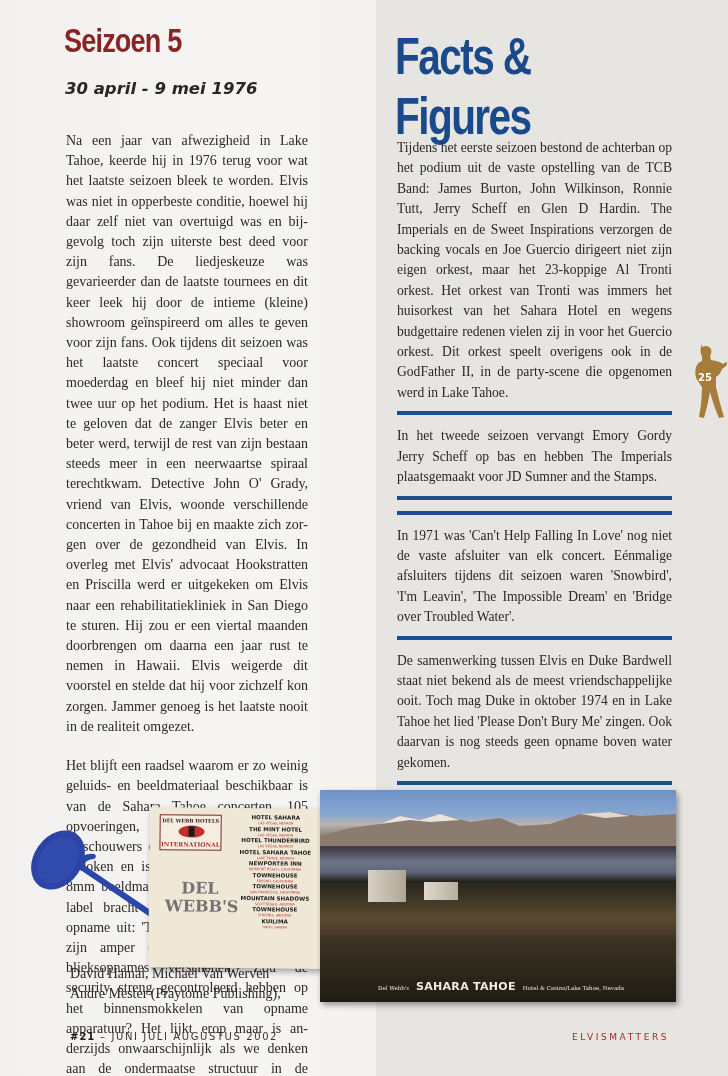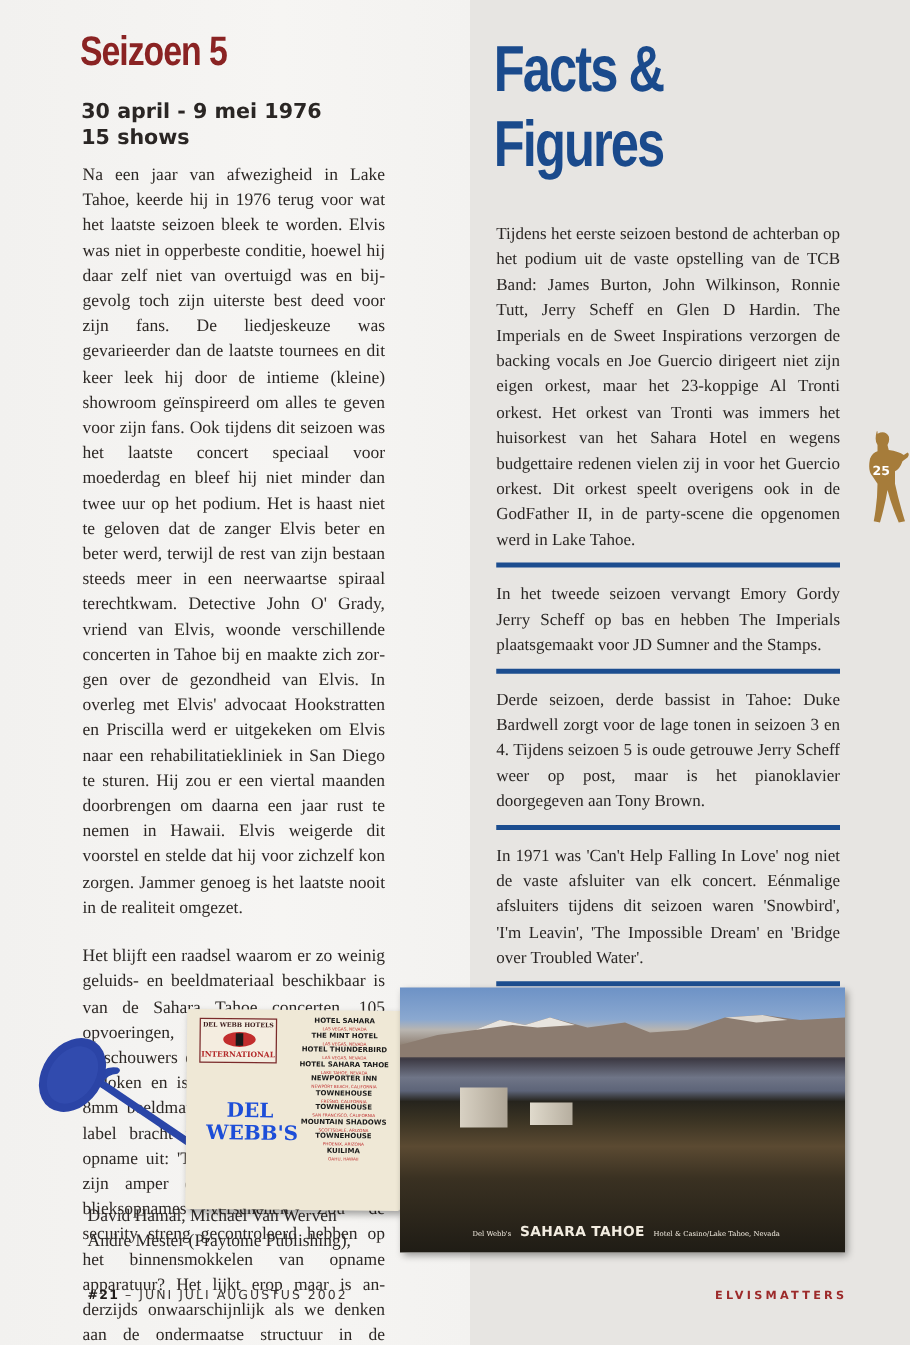--- a/index.html
+++ b/index.html
@@ -20,35 +20,35 @@
     }
     .section-title {
       position: absolute; left: 64px; top: 22px;
       font-family: "Liberation Sans", "DejaVu Sans", sans-serif;
       font-weight: bold; font-size: 33px; color: #8a2323;
       letter-spacing: -1px; transform: scaleX(0.82); transform-origin: left top;
     }
     .section-meta {
       position: absolute; left: 65px; top: 78px;
       font-family: "DejaVu Sans", "Liberation Sans", sans-serif;
-      font-weight: bold; font-size: 16.5px; line-height: 21px; color: #2a2624;
+      font-weight: bold; font-size: 16.5px; line-height: 21px; color: #2a2624; font-style: italic;
     }
     .body-text {
       position: absolute; font-size: 14px; line-height: 20.2px;
       text-align: justify; hyphens: manual; color: #2d2825;
     }
     .left-text { left: 66px; top: 131px; width: 242px; }
     .left-text p + p { margin-top: 19px; }
     .facts-title {
       position: absolute; left: 395px; top: 26px;
       font-family: "Liberation Sans", "DejaVu Sans", sans-serif;
       font-weight: bold; font-size: 52px; color: #1a4a8c;
       letter-spacing: -2px; transform: scaleX(0.78); transform-origin: left top;
     }
-    .facts { position: absolute; left: 397px; top: 138px; width: 275px; margin-top: 39px; }
+    .facts { position: absolute; left: 397px; top: 138px; width: 275px; }
     .fact { font-size: 13.6px; line-height: 20.4px; text-align: justify; color: #2a2624; }
     .divider { height: 4px; background: #1c4d8f; margin: 8px 0 11px 0; }
     .badge {
       position: absolute; left: 690px; top: 345px; width: 38px; height: 80px;
     }
     .badge-num {
       position: absolute; left: 8px; top: 27px; font-family: "DejaVu Sans", sans-serif;
       font-weight: bold; font-size: 10px; color: #ffffff;
     }
     
@@ -75,21 +75,21 @@
     .mb-logo-oval::after {
       content: ""; position: absolute; left: 10px; top: 1px; width: 6px; height: 10px; background: #1a1a1a;
     }
     .mb-logo-bottom {
       position: absolute; left: 0; bottom: 2px; width: 100%; text-align: center;
       font-family: "DejaVu Serif", serif; font-size: 6px; font-weight: bold; color: #b32a2a;
     }
     .mb-brand {
       position: absolute; left: 16px; top: 72px; width: 70px; text-align: center;
       font-family: "DejaVu Serif", serif; font-weight: bold; font-size: 16px;
-      line-height: 18px; color: #1d4ed8;
+      line-height: 18px; color: #737373;
     }
     .mb-list {
       position: absolute; left: 82px; top: 6px; width: 88px; text-align: center;
     }
     .mb-hotel {
       font-family: "DejaVu Sans", sans-serif; font-weight: bold; font-size: 5.6px;
       line-height: 7px; color: #1a1a1a; white-space: nowrap;
     }
     .mb-loc {
       font-family: "DejaVu Sans", sans-serif; font-size: 3.4px; line-height: 4.5px;
@@ -129,47 +129,45 @@
     .photo-credit {
       position: absolute; left: 70px; top: 964px; font-size: 14px; line-height: 20px; color: #2a2624;
     }
     .footer-issue {
       position: absolute; left: 70px; top: 1031px;
       font-family: "DejaVu Sans", sans-serif; font-size: 10px; letter-spacing: 1.6px; color: #3a3532;
     }
     .footer-issue b { font-weight: bold; color: #1e1a18; letter-spacing: 1px; }
     .footer-brand {
       position: absolute; left: 572px; top: 1032px;
-      font-family: "DejaVu Sans", sans-serif; font-weight: bold; font-size: 9px;
+      font-family: "DejaVu Sans", sans-serif; font-weight: normal; font-size: 9px;
       letter-spacing: 2.6px; color: #9c2a2a;
     }
   </style>
 </head>
 <body>
 
 <div class="left-bg"></div>
 <div class="right-bg"></div>
 
 <h1 class="section-title">Seizoen 5</h1>
 <div class="section-meta">
   <div>30 april - 9 mei 1976</div>
-  <div>15 shows</div>
 </div>
 <div class="body-text left-text">
   <p>Na een jaar van afwezigheid in Lake Tahoe, keerde hij in 1976 terug voor wat het laatste seizoen bleek te worden. Elvis was niet in opperbeste conditie, hoewel hij daar zelf niet van overtuigd was en bij­gevolg toch zijn uiterste best deed voor zijn fans. De liedjeskeuze was gevarieerder dan de laatste tournees en dit keer leek hij door de intieme (klei­ne) showroom geïnspireerd om alles te geven voor zijn fans. Ook tijdens dit seizoen was het laatste concert speciaal voor moederdag en bleef hij niet minder dan twee uur op het podium. Het is haast niet te geloven dat de zanger Elvis beter en beter werd, terwijl de rest van zijn bestaan steeds meer in een neerwaartse spiraal terechtkwam. Detective John O' Grady, vriend van Elvis, woonde verschil­lende concerten in Tahoe bij en maakte zich zor­gen over de gezondheid van Elvis. In overleg met Elvis' advocaat Hookstratten en Priscilla werd er uitgekeken om Elvis naar een rehabilitatiekliniek in San Diego te sturen. Hij zou er een viertal maan­den doorbrengen om daarna een jaar rust te nemen in Hawaii. Elvis weigerde dit voorstel en stelde dat hij voor zichzelf kon zorgen. Jammer genoeg is het laatste nooit in de realiteit omgezet.</p>
   <p>Het blijft een raadsel waarom er zo weinig geluids- en beeldmateriaal beschikbaar is van de Sahara Tahoe concerten. 105 opvoeringen, naar schatting 180.000 toeschouwers en amper zijn er foto's op­gedoken en is er tot nu toe geen énkel 8mm beeld­materiaal gevonden. Het FTD label bracht welge­teld één soundboard opname uit: 'Takin Tahoe Tonight', en er zijn amper een handvol matige pu­blieksopnames verschenen. Zou de security streng gecontroleerd hebben op het binnensmokkelen van opname apparatuur? Het lijkt erop maar is an­derzijds onwaarschijnlijk als we denken aan de on­dermaatse structuur in de ticketverkoop.</p>
 </div>
 
 <h2 class="facts-title">Facts &amp; Figures</h2>
 <div class="facts">
   <p class="fact">Tijdens het eerste seizoen bestond de achter­ban op het podium uit de vaste opstelling van de TCB Band: James Burton, John Wilkinson, Ronnie Tutt, Jerry Scheff en Glen D Hardin. The Imperials en de Sweet Inspirations verzor­gen de backing vocals en Joe Guercio dirigeert niet zijn eigen orkest, maar het 23-koppige Al Tronti orkest. Het orkest van Tronti was im­mers het huisorkest van het Sahara Hotel en wegens budgettaire redenen vielen zij in voor het Guercio orkest. Dit orkest speelt overigens ook in de GodFather II, in de party-scene die opgenomen werd in Lake Tahoe.</p>
   <div class="divider"></div>
   <p class="fact">In het tweede seizoen vervangt Emory Gor­dy Jerry Scheff op bas en hebben The Impe­rials plaatsgemaakt voor JD Sumner and the Stamps.</p>
   <div class="divider"></div>
-  <p class="fact">Derde seizoen, derde bassist in Tahoe: Duke Bardwell zorgt voor de lage tonen in seizoen 3 en 4. Tijdens seizoen 5 is oude getrouwe Jerry Scheff weer op post, maar is het pianoklavier doorgegeven aan Tony Brown.</p>
   <div class="divider"></div>
   <p class="fact">In 1971 was 'Can't Help Falling In Love' nog niet de vaste afsluiter van elk concert. Eénma­lige afsluiters tijdens dit seizoen waren 'Snow­bird', 'I'm Leavin', 'The Impossible Dream' en 'Bridge over Troubled Water'.</p>
   <div class="divider"></div>
   <p class="fact">De samenwerking tussen Elvis en Duke Bard­well staat niet bekend als de meest vriendschap­pelijke ooit. Toch mag Duke in oktober 1974 en in Lake Tahoe het lied 'Please Don't Bury Me' zingen. Ook daarvan is nog steeds geen opname boven water gekomen.</p>
   <div class="divider"></div>
 </div>
 
 <div class="badge">
   <svg width="38" height="80" viewBox="0 0 38 80">
     <path fill="#a67c3a" d="M12 2 q6 -3 9 2 q1 4 -1 7 l1 4 q8 1 12 4 l3 -2 q2 1 0 4 l-4 3 q-2 6 -6 8 l0 10 q3 14 8 30 l-5 1 q-6 -14 -9 -26 q-2 12 -6 26 l-5 -1 q3 -16 3 -30 l-4 -6 q-4 -4 -2 -14 q2 -5 6 -6 l0 -5 q-3 -4 0 -13 z"></path>

